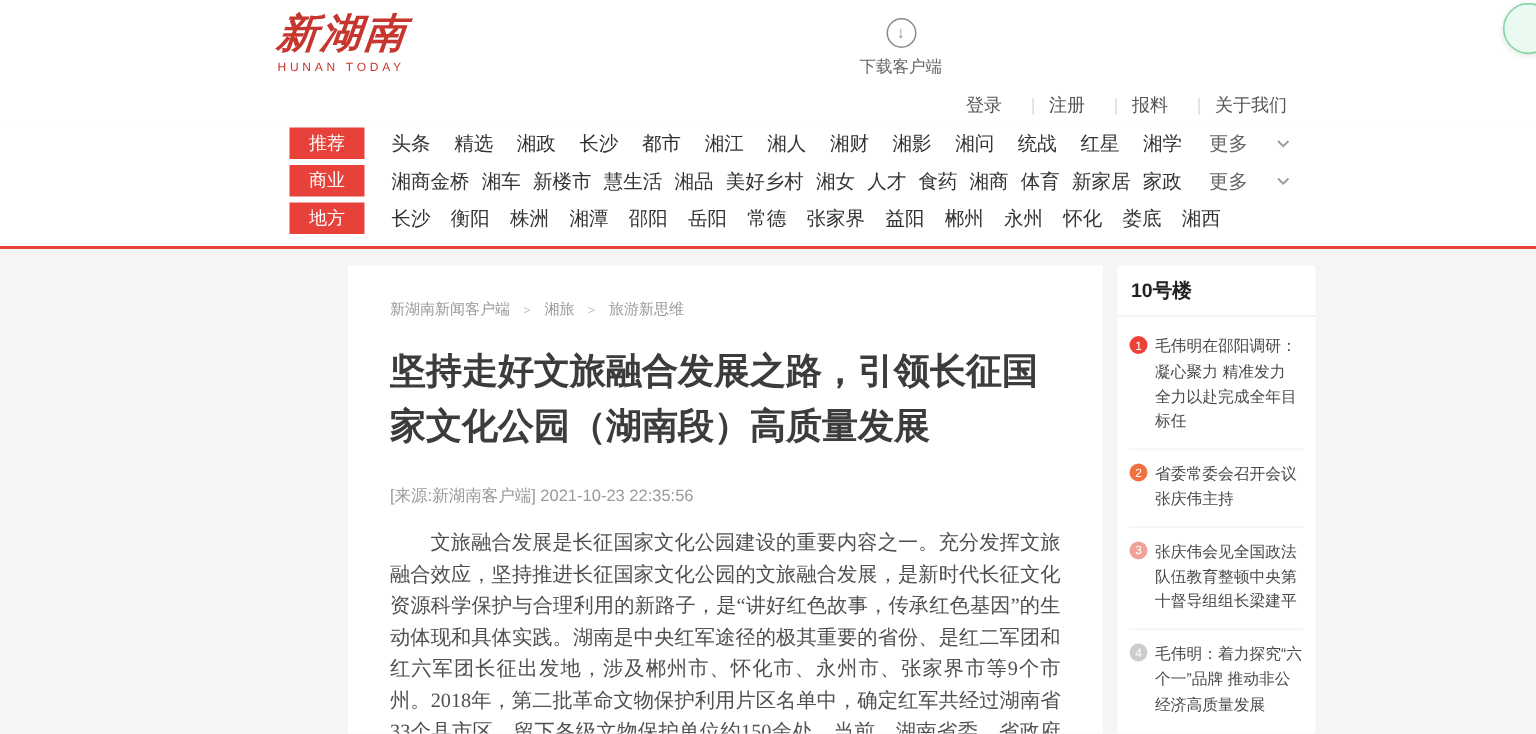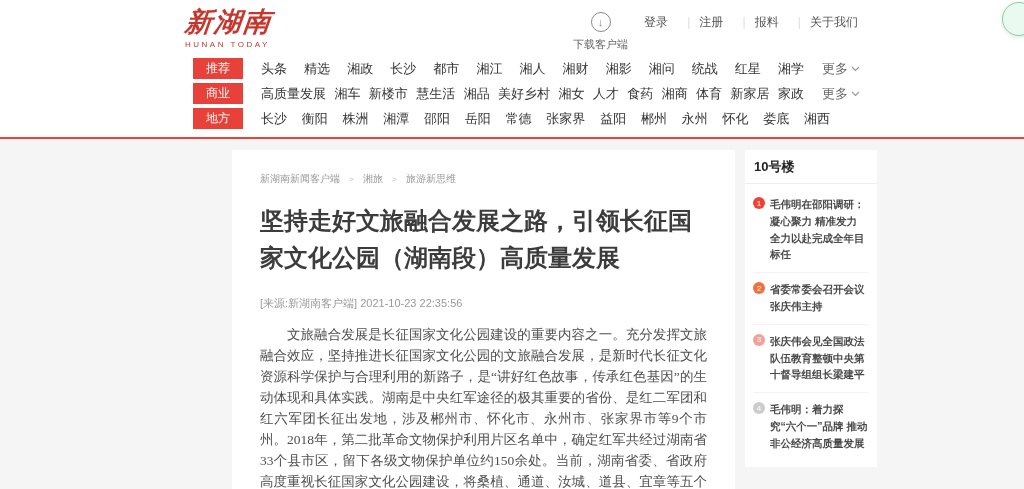--- a/index.html
+++ b/index.html
@@ -19,35 +19,35 @@
     font-size:27px; font-weight:bold; font-style:italic;
     font-family:"Liberation Serif", serif;
     transform:skew(-6deg); letter-spacing:2px; line-height:1.1;
   }
   .logo-en { color:var(--brand_red,#c7362e); font-size:8px; letter-spacing:2.5px; margin-top:2px; }
   .header-right { display:flex; align-items:flex-start; gap:14px; padding-top:4px; }
   .download { display:flex; flex-direction:column; align-items:center; gap:5px; cursor:pointer; }
   .dl-icon { width:20px; height:20px; border:1px solid #8a8a8a; border-radius:50%;
     display:flex; align-items:center; justify-content:center; color:#8a8a8a; font-size:11px; }
   .dl-label { font-size:11px; color:#666; white-space:nowrap; }
-  .links-search { display:flex; flex-direction:column; gap:7px; width:218px; }
+  .links-search { display:flex; flex-direction:column; gap:7px; width:218px;margin-top:48px; }
   .top-links { display:flex; align-items:center; font-size:12px; color:#555; justify-content:space-between; padding:2px 2px 0; }
   .top-links a { color:#555; text-decoration:none; cursor:pointer; white-space:nowrap; }
   .top-links a:not(:first-of-type)::before { content:"|"; color:#ddd; margin:0 9px 0 0; padding-right:0; }
   .search-box { background:#f4f4f4; height:21px; display:flex; align-items:center; padding:0 6px 0 8px; }
   .search-box input { border:none; outline:none; background:transparent; flex:1; font-size:11px; color:#333; }
   .search-box input::placeholder { color:#aaa; }
   .search-icon { flex:0 0 auto; cursor:pointer; display:flex; }
   
   .main-nav { background:#fff; padding:2px 0 6px; border-bottom:2px solid var(--accent,#e8413a); }
   .nav-row { height:25px; display:flex; align-items:center; margin:0 164px 0 193px; }
   .nav-chip { background:var(--accent,#e8413a); color:#fff; font-size:12px; padding:2px 13px; cursor:pointer; flex:0 0 auto; }
   .nav-links { flex:1; display:flex; justify-content:space-between; margin-left:18px; }
   .nav-links a { font-size:13px; color:#333; text-decoration:none; cursor:pointer; white-space:nowrap; }
-  .nav-more { display:flex; align-items:center; gap:3px; font-size:13px; color:#666; margin-left:18px; cursor:pointer; text-decoration:none; }
+  .nav-more { display:flex; align-items:center; gap:19px; font-size:13px; color:#666; margin-left:18px; cursor:pointer; text-decoration:none; }
   .nav-more.hidden-more { visibility:hidden; }
   
   .content { display:flex; align-items:flex-start; gap:10px; padding:11px 0 0 232px; }
   .article-card { background:#fff; width:503px; min-height:340px; padding:22px 28px 40px; }
   .breadcrumb { font-size:10px; color:#999; }
   .breadcrumb span { cursor:pointer;text-align:right; }
   .breadcrumb span:not(:first-of-type)::before { content:"＞"; color:#bbb; margin:0 7px; font-size:9px; }
   .article-title { font-size:24px; line-height:1.55; color:#3c3c3c; font-weight:600; margin-top:16px; }
   .article-source { font-size:11px; color:#9a9a9a; margin-top:20px; }
   .article-body { margin-top:14px; font-family:"Liberation Serif", serif; }
@@ -60,21 +60,21 @@
   .side-tab { font-size:11px; color:#666; padding-bottom:3px; cursor:pointer; }
   .side-tab:nth-of-type(1) { color:var(--tab_active,#e8413a); border-bottom:2px solid var(--tab_active,#e8413a); }
   .side-list { padding:4px 8px 6px; }
   .side-item { display:flex; gap:5px; padding:8px 0 9px; border-bottom:1px solid #f3f3f3; cursor:pointer; }
   .side-item:last-of-type { border-bottom:none; }
   .rank { flex:0 0 auto; width:12px; height:12px; border-radius:50%; background:var(--badge_rest,#ccc);
     color:#fff; font-size:8px; display:flex; align-items:center; justify-content:center; margin-top:1px; }
   .side-item:nth-of-type(1) .rank { background:var(--badge_1,#ee4137); }
   .side-item:nth-of-type(2) .rank { background:var(--badge_2,#f0713f); }
   .side-item:nth-of-type(3) .rank { background:var(--badge_3,#f2a09a); }
-  .side-item-text { font-size:10.5px; color:#4a4a4a; line-height:1.6;font-weight:bold; }
+  .side-item-text { font-size:10.5px; color:#4a4a4a; line-height:1.6; }
   
   .float-badge { position:absolute; top:2px; right:-12px; width:34px; height:34px; border-radius:50%;
     background:#eafaf0; border:1px solid #7fd4a0; box-shadow:0 1px 4px rgba(0,0,0,.12); cursor:pointer; }
   svg { display:block; }
 </style>
 </head>
 <body>
 
 <header class="site-header">
   <div class="header-inner">
@@ -123,21 +123,21 @@
       <span>更多</span>
       <svg width="9" height="6" viewBox="0 0 9 6">
           <polyline points="1,1 4.5,4.5 8,1" fill="none" stroke="#999" stroke-width="1.2"></polyline>
         </svg>
     </a>
   </div>
   <div class="nav-row">
     <span class="nav-chip">商业</span>
     <div class="nav-links">
 
-    <a>高质量发展</a>
+    <a>湘商金桥</a>
         <a>湘车</a>
         <a>新楼市</a>
         <a>慧生活</a>
         <a>湘品</a>
         <a>美好乡村</a>
         <a>湘女</a>
         <a>人才</a>
         <a>食药</a>
         <a>湘商</a>
         <a>体育</a>

